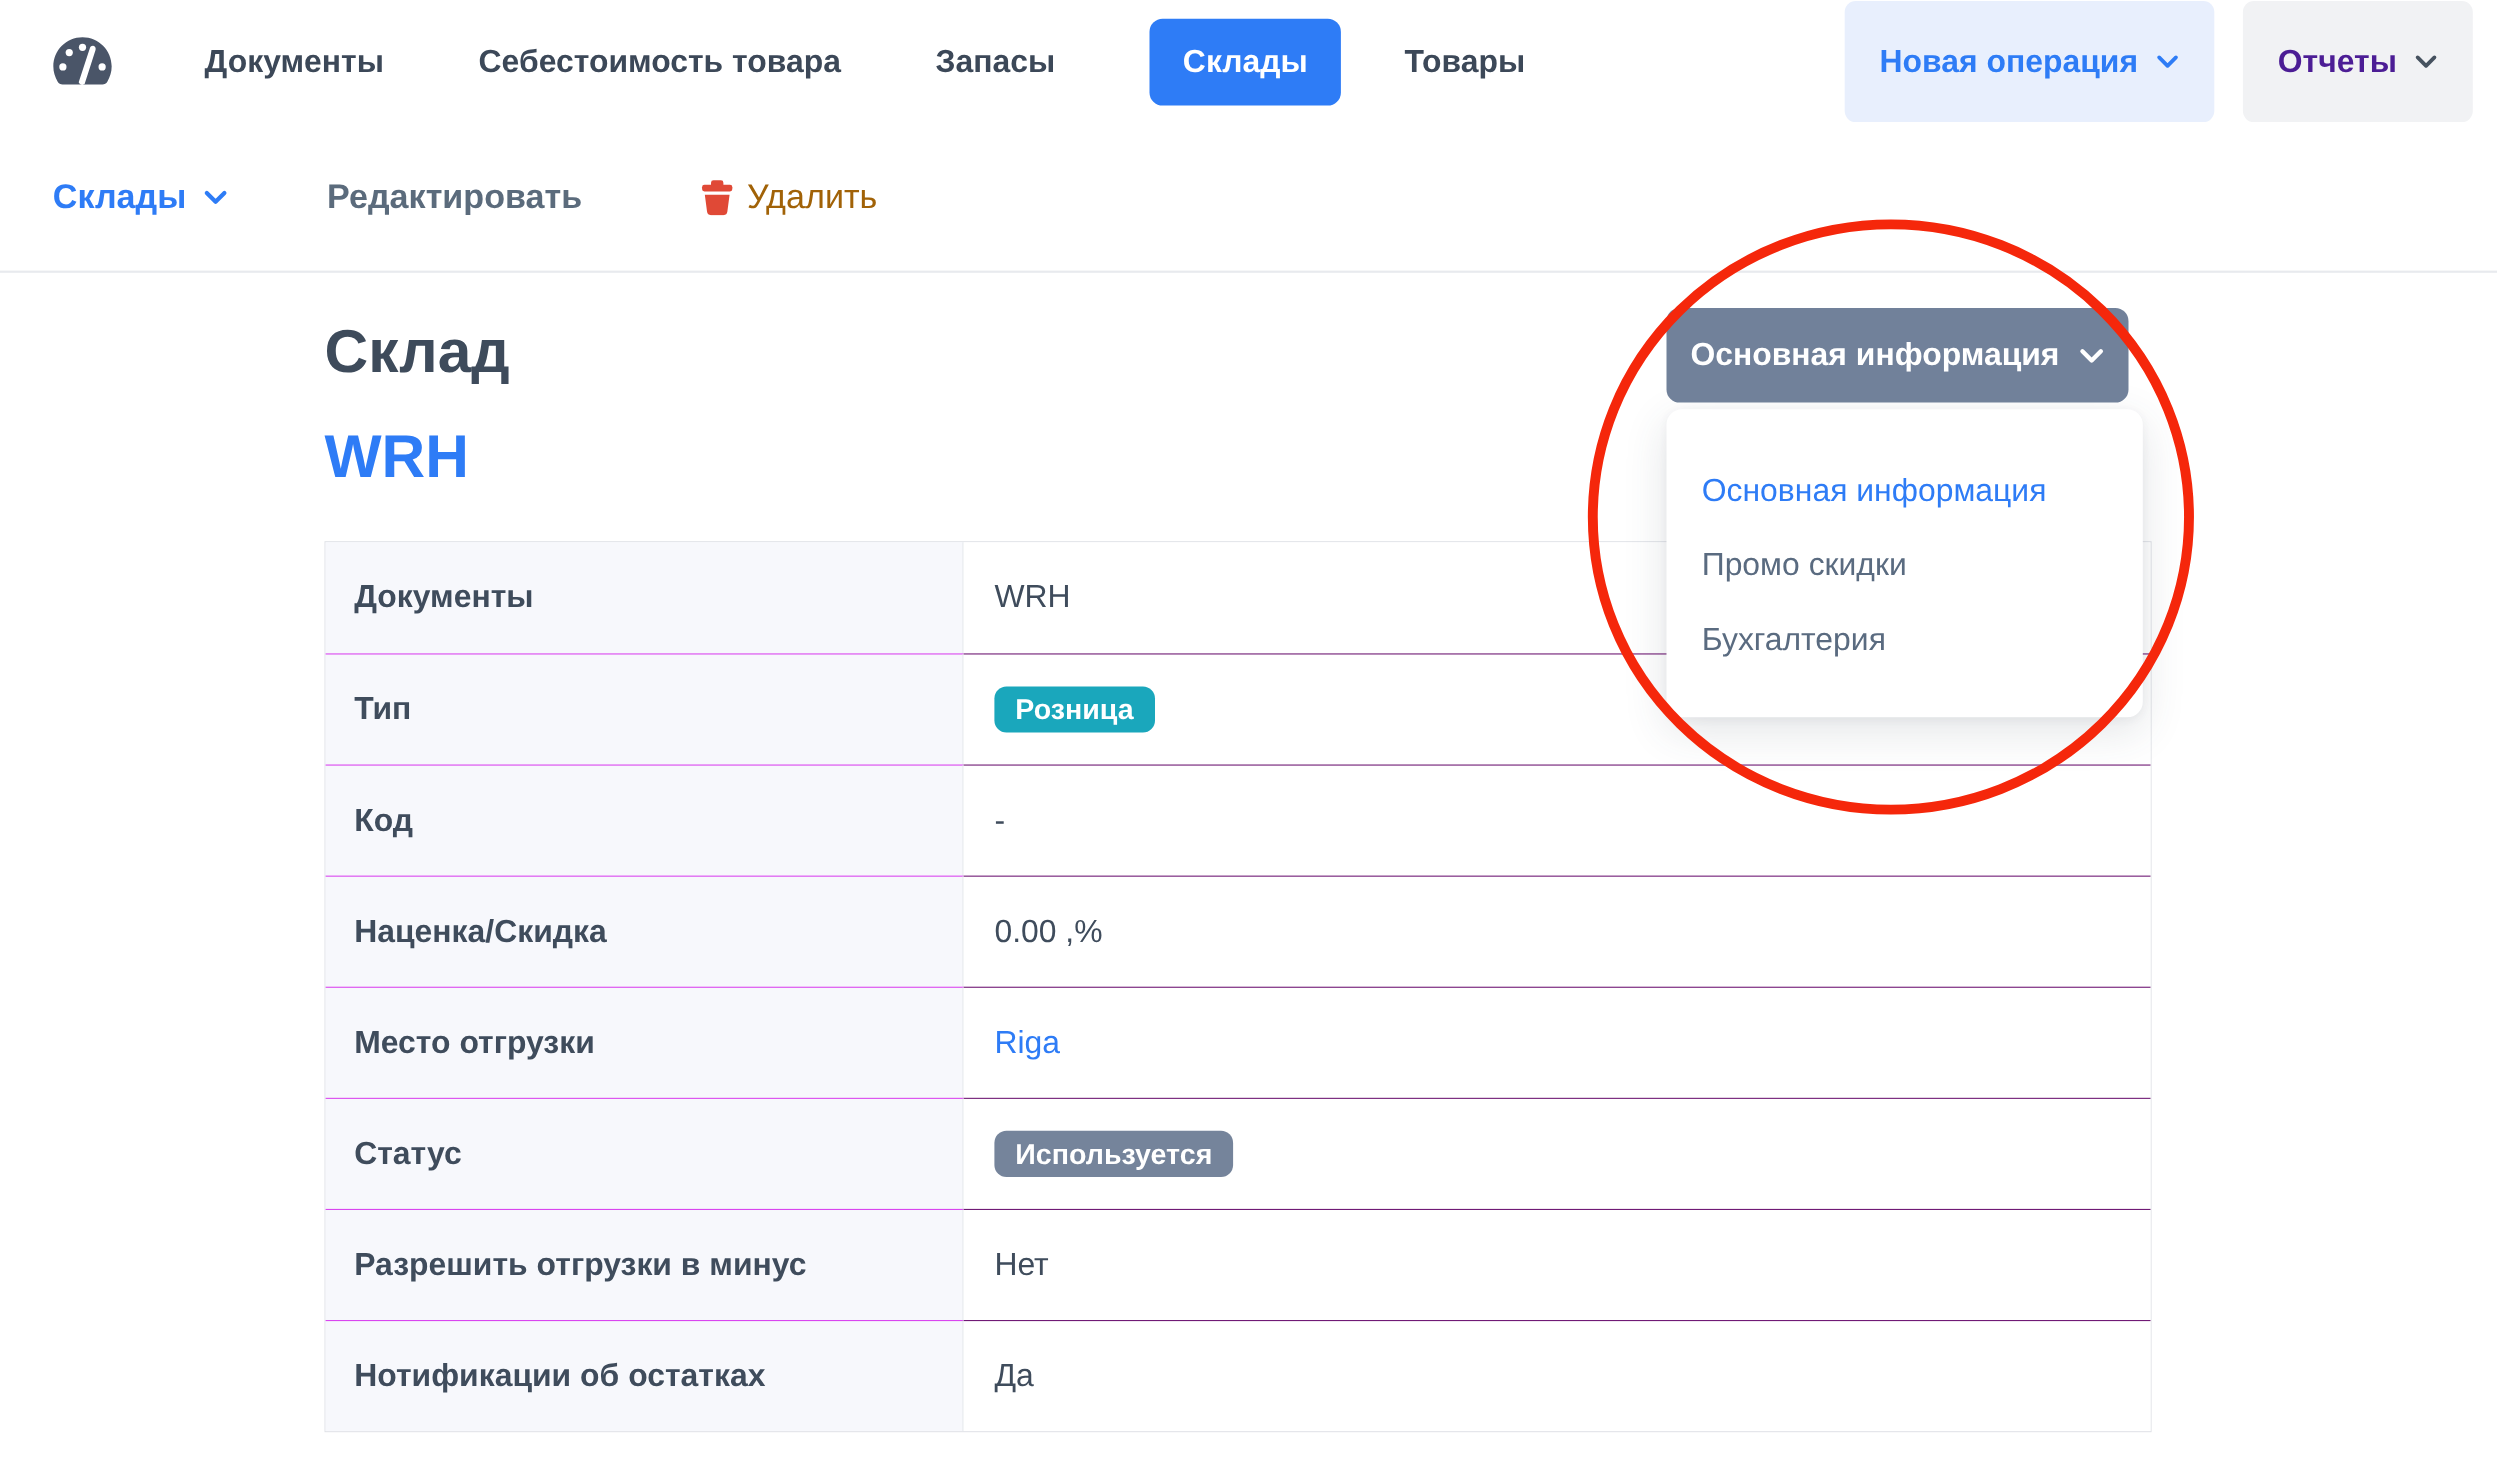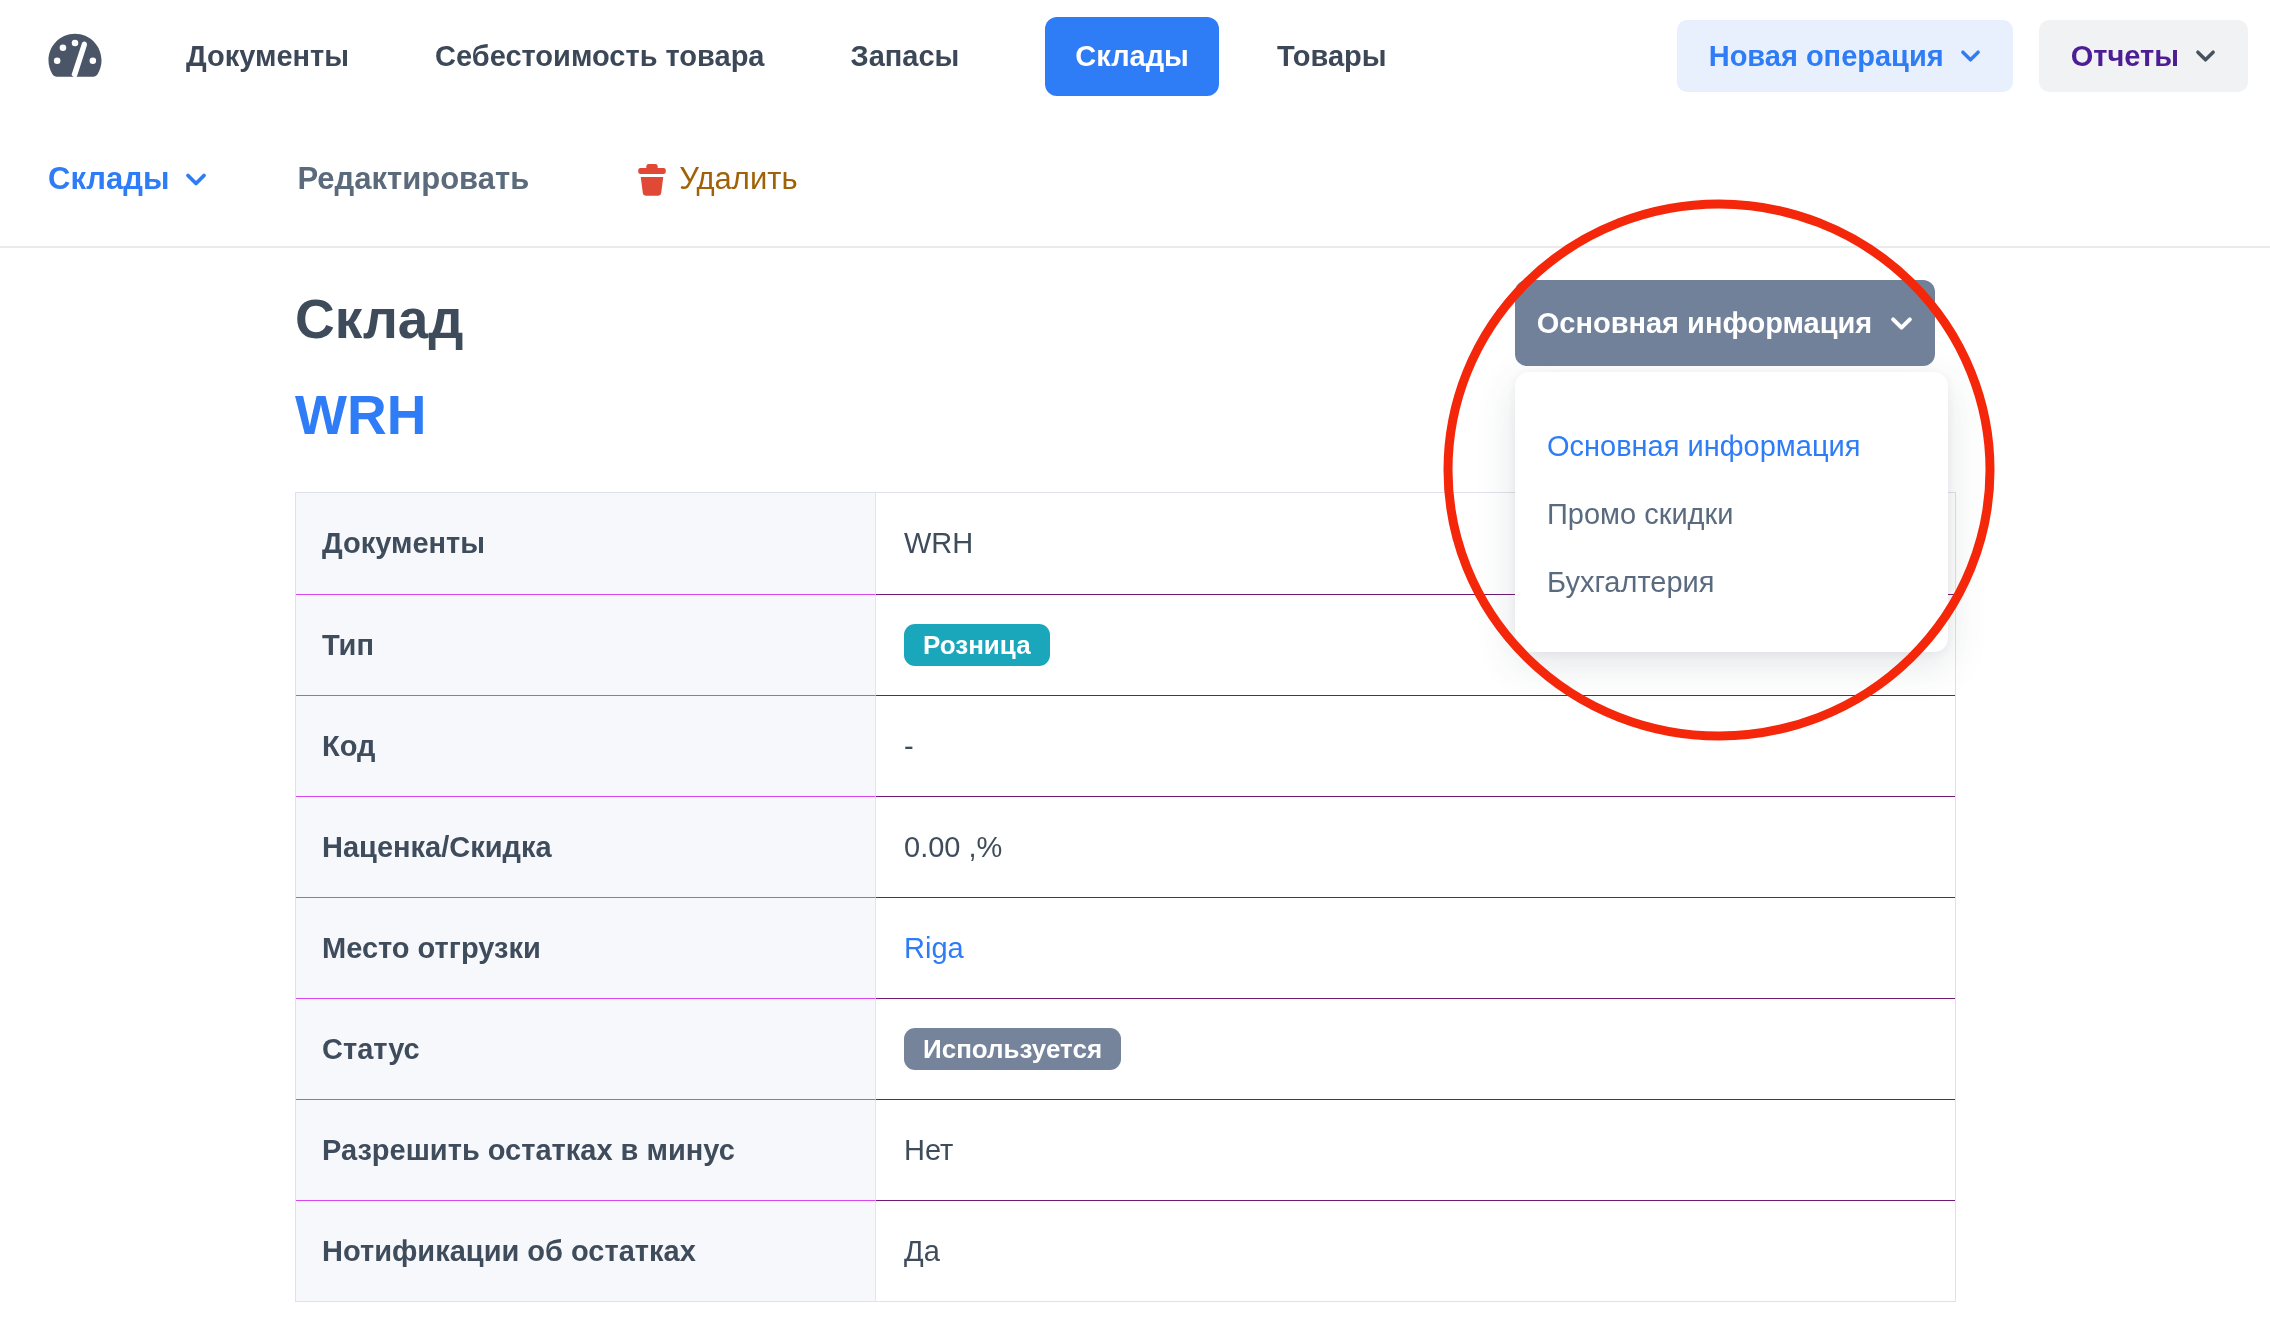--- a/index.html
+++ b/index.html
@@ -8,21 +8,21 @@
     font-family:"Liberation Sans","DejaVu Sans",sans-serif;
     -webkit-font-smoothing:antialiased;
   }
   
   .header1{position:absolute;left:0;top:0;width:2270px;height:112px;
     display:flex;align-items:center;padding:0 22px 0 44px;box-sizing:border-box;background:#fff;gap:24px;}
   .gauge-wrap{margin-right:56px;display:flex;align-items:center;}
   .nav-item{font-size:29px;font-weight:600;color:#3c4858;margin-right:62px;white-space:nowrap;cursor:pointer;}
   .nav-item.active{background:#2e7cf6;color:#fff;border-radius:12px;padding:23px 30px;margin-right:34px;}
   .actions{margin-left:auto;display:flex;align-items:center;gap:26px;}
-  .btn{height:72px;border-radius:10px;display:flex;align-items:center;justify-content:center;
+  .btn{height:110px;border-radius:10px;display:flex;align-items:center;justify-content:center;
     font-size:29px;font-weight:700;gap:16px;padding:0 32px;cursor:pointer;box-sizing:border-box;white-space:nowrap;}
   .btn-light-blue{background:#e8effd;color:#2e7cf6;}
   .btn-light-gray{background:#f1f2f4;color:#4c1d95;}
   .chev{flex:0 0 auto;display:block;}
   
   .header2{position:absolute;left:0;top:112px;width:2270px;height:136px;
     display:flex;align-items:center;padding-left:48px;box-sizing:border-box;
     border-bottom:2px solid #e8eaee;background:#fff;}
   .tb-link{font-size:31px;white-space:nowrap;cursor:pointer;display:flex;align-items:center;gap:16px;}
   .tb-warehouses{color:#2e7cf6;font-weight:700;margin-right:90px;}
@@ -141,21 +141,21 @@
   <div class="cell cell-label">Место отгрузки</div>
   <div class="cell cell-value">
     <span class="link">Riga</span>
   </div>
 
   <div class="cell cell-label">Статус</div>
   <div class="cell cell-value">
     <span class="badge badge-gray">Используется</span>
   </div>
 
-  <div class="cell cell-label">Разрешить остатках в минус</div>
+  <div class="cell cell-label">Разрешить отгрузки в минус</div>
   <div class="cell cell-value">
       <span>Нет</span>
     </div>
 
   <div class="cell cell-label">Нотификации об остатках</div>
   <div class="cell cell-value">
       <span>Да</span>
     </div>
 </div>
 

